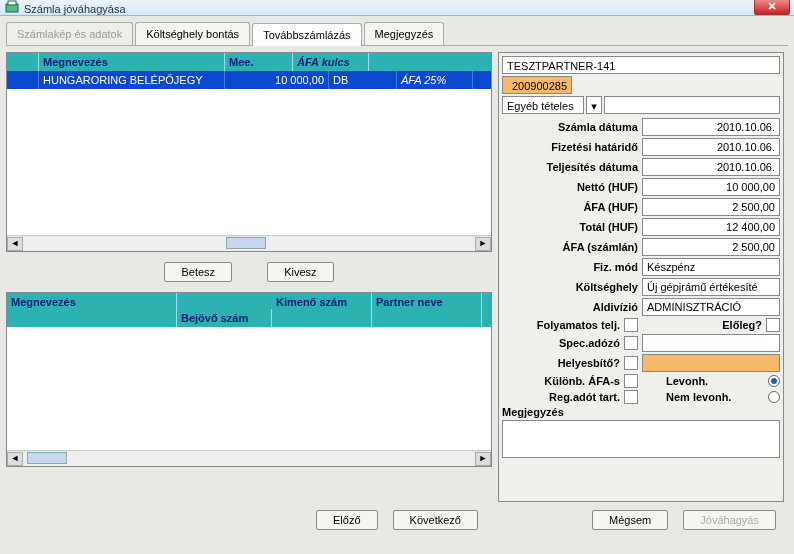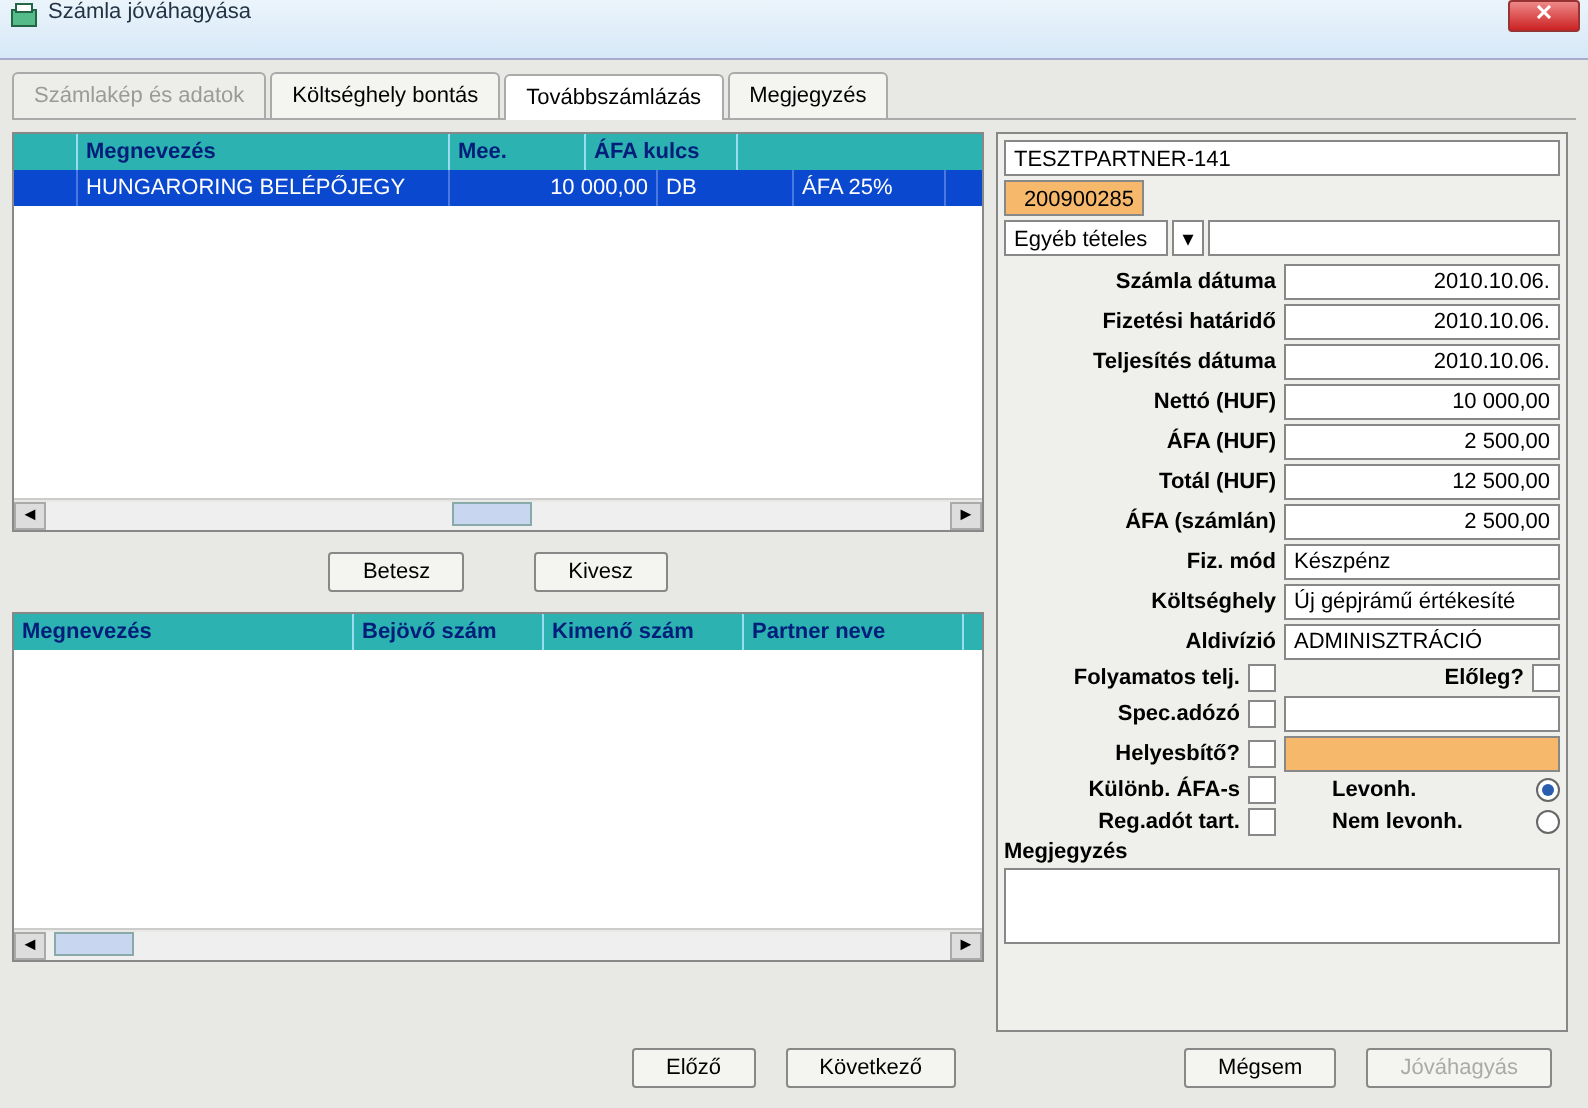--- a/index.html
+++ b/index.html
@@ -1,18 +1,18 @@
 <!DOCTYPE html>
 <html><head>
 <meta charset="utf-8">
 <style>
 * { box-sizing: border-box; margin: 0; padding: 0; font-family: Tahoma, Arial, sans-serif; font-size: 11px; }
 body { background: #e8e8e4; width: 794px; height: 554px; overflow: hidden; }
 
-.titlebar { height: 30px; background: linear-gradient(#ebf4fb, #d6e8f7); display: flex; align-items: flex-start; padding: 0 4px; border-bottom: 1px solid #aac; }
+.titlebar { height: 16px; background: linear-gradient(#ebf4fb, #d6e8f7); display: flex; align-items: flex-end; padding: 0 4px; border-bottom: 1px solid #aac; }
 .titlebar .icon { width: 16px; height: 16px; margin-right: 4px; display:inline-flex; align-items:center; justify-content:center; }
 .titlebar .title { flex: 1; color: #234; }
 .titlebar .close { width: 36px; height: 16px; background: linear-gradient(#e88, #c22); border: 1px solid #933; border-radius: 2px; color: #fff; text-align: center; line-height: 13px; font-weight: bold; cursor: pointer; }
 
 .content { padding: 6px; height: 388px; }
 
 .tabs { display: flex; border-bottom: 1px solid #aaa; }
 .tab { padding: 5px 10px; background: #f4f4f0; border: 1px solid #aaa; border-bottom: none; margin-right: 2px; border-radius: 3px 3px 0 0; cursor: pointer; }
 .tab.disabled { color: #9a9a96; background: #edede9; }
 .tab.active { background: #fff; position: relative; top: 1px; }
@@ -22,34 +22,34 @@
 .left { width: 486px; display: flex; flex-direction: column; }
 .grid1 { border: 1px solid #888; background: #fff; height: 200px; display: flex; flex-direction: column; }
 .grid-head { display: flex; background: #2bb2b1; color: #001d7a; font-weight: bold; }
 .grid-head div { padding: 3px 4px; border-right: 1px solid #9de; }
 .grid-row { display: flex; background: #0a48d0; color: #fff; }
 .grid-row div { padding: 3px 4px; border-right: 1px solid #4a78e0; white-space: nowrap; overflow: hidden; }
 .col-chk { width: 32px; }
 .col-name { width: 186px; }
 .col-price { width: 104px; text-align: right; }
 .col-mee { width: 68px; }
-.col-vat { width: 76px; }
+.col-vat { width: 76px; font-style: italic; }
 .grid-fill { flex: 1; background: #fff; }
 .scroll-h { height: 16px; background: #e8e8e4; border-top: 1px solid #ccc; display: flex; align-items: center; }
 .scroll-h .arrow { width: 16px; height: 14px; background: #ddd; border: 1px solid #aaa; text-align: center; line-height: 11px; font-size: 9px; cursor: pointer; }
 .scroll-h .track { flex: 1; background: #efefef; height: 14px; position: relative; }
 .scroll-h .thumb { position: absolute; left: 45%; width: 40px; height: 12px; background: #c8d6ef; border: 1px solid #8aa; top: 0; }
 
 .btns { text-align: center; padding: 10px 0; }
 .btn { display: inline-block; padding: 3px 16px; background: #f4f4f0; border: 1px solid #888; border-radius: 2px; margin: 0 16px; cursor: pointer; }
 
 .grid2 { border: 1px solid #888; background: #fff; height: 175px; display: flex; flex-direction: column; }
 .grid2 .grid-head { background: #2bb2b1; }
 .grid2 .col2a { width: 170px; }
-.grid2 .col2b { width: 95px; }
+.grid2 .col2b { width: 95px; margin-top: 16px; }
 .grid2 .col2c { width: 100px; }
 .grid2 .col2d { width: 110px; }
 
 .right { width: 286px; border: 1px solid #888; background: #efefeb; padding: 3px; }
 .r-field { background: #fff; border: 1px solid #888; padding: 2px 4px; height: 18px; line-height: 14px; }
 .partner { width: 100%; margin-bottom: 2px; }
 .tutzu-row { display: flex; gap: 2px; margin-bottom: 2px; }
 .tutzu { flex: 1; }
 .num { width: 70px; background: #f6b96c; text-align: right; }
 .select-row { display: flex; gap: 2px; margin-bottom: 4px; }
@@ -175,21 +175,21 @@
       <div class="kv">
           <div class="k">Nettó (HUF)</div>
           <div class="v val-box">10 000,00</div>
         </div>
       <div class="kv">
           <div class="k">ÁFA (HUF)</div>
           <div class="v val-box">2 500,00</div>
         </div>
       <div class="kv">
           <div class="k">Totál (HUF)</div>
-          <div class="v val-box">12 500,00</div>
+          <div class="v val-box">12 400,00</div>
         </div>
       <div class="kv">
           <div class="k">ÁFA (számlán)</div>
           <div class="v val-box">2 500,00</div>
         </div>
       <div class="kv">
           <div class="k">Fiz. mód</div>
           <div class="v val-box left-align">Készpénz</div>
         </div>
       <div class="kv">

